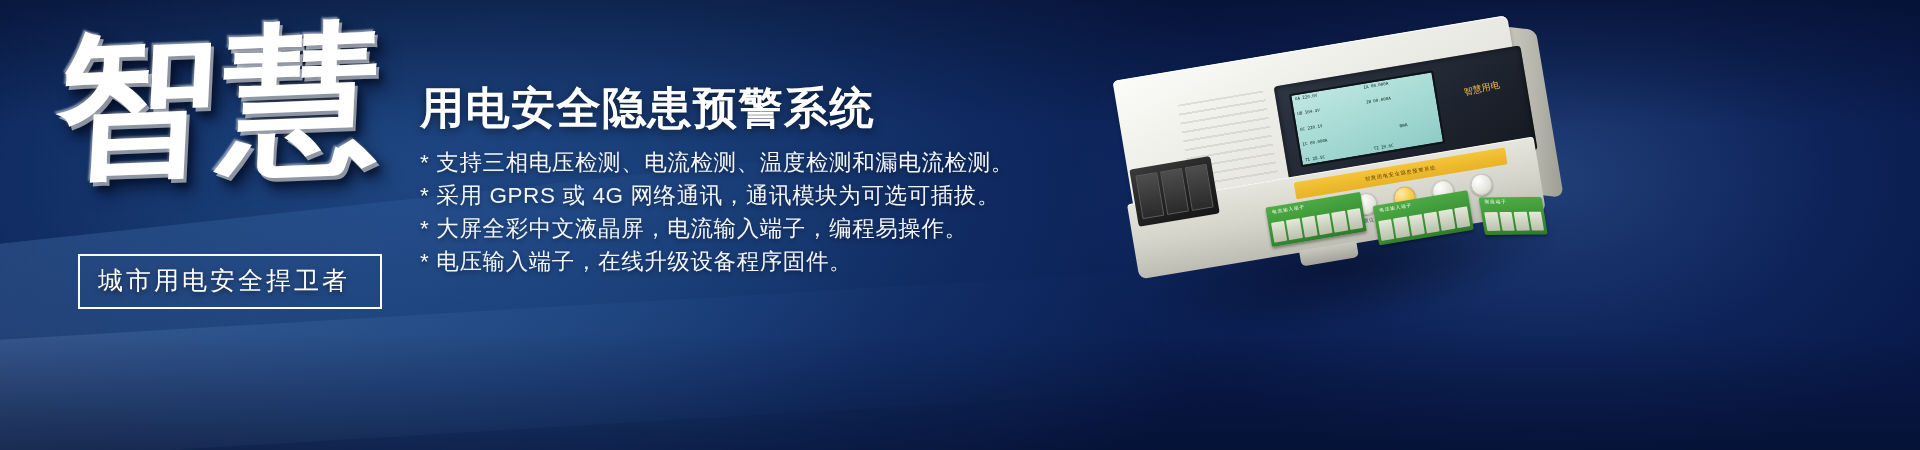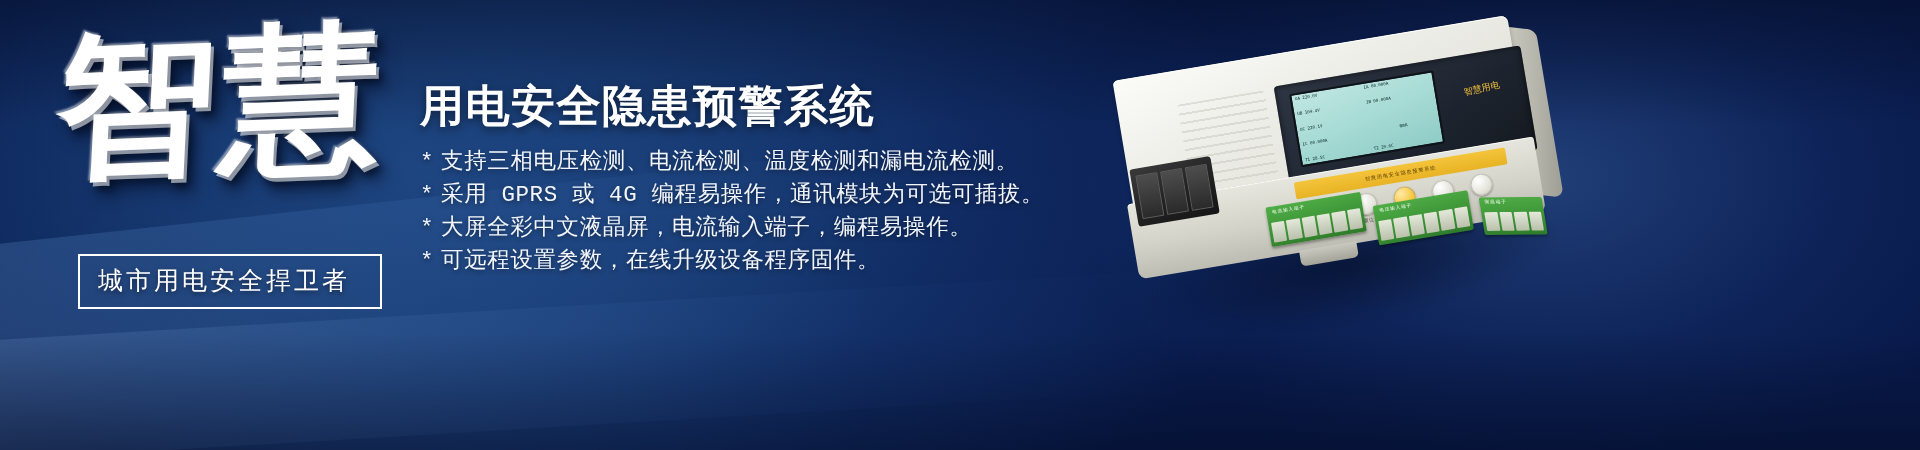--- a/index.html
+++ b/index.html
@@ -65,30 +65,30 @@
     position:absolute; left:78px; top:254px;
     border:2px solid #ffffff; padding:8px 30px 10px 18px;
     color:#ffffff; font-size:25px; letter-spacing:3px; white-space:nowrap;
     font-family:"DejaVu Sans","Liberation Sans",sans-serif;
     text-shadow:0 2px 5px rgba(0,0,0,.5);
   }
 
   
   .copy { position:absolute; left:420px; top:86px; width:700px; }
   .headline {
-    font-family:Liberation Mono, monospace;
+    font-family:Liberation Serif, serif;
     font-weight:700; font-size:44px; line-height:1.06; color:#ffffff;
     letter-spacing:1.5px; white-space:nowrap;
     text-shadow:0 3px 9px rgba(0,0,0,.52);
   }
   .bullets { margin-top:13px; }
   .bullet {
     display:block; color:#f2f6fc; font-size:22.5px; line-height:1.47;
     letter-spacing:.6px; white-space:nowrap;
-    font-family:Liberation Mono, monospace;
+    font-family:Liberation Sans, sans-serif;
     text-shadow:0 2px 5px rgba(0,0,0,.45);
   }
   .bullet .star { margin-right:7px; }
 
   
   .device {
     position:absolute; left:1090px; top:18px; width:510px; height:300px;
     transform:rotate(-9.5deg);
   }
   
@@ -233,27 +233,27 @@
   <div class="badge">城市用电安全捍卫者</div>
 
   <div class="copy">
     <div class="headline">用电安全隐患预警系统</div>
 
     <div class="bullets">
       <div class="bullet">
         <span class="star">*</span><span>支持三相电压检测、电流检测、温度检测和漏电流检测。</span>
       </div>
       <div class="bullet">
-        <span class="star">*</span><span>采用 GPRS 或 4G 编程易操作，通讯模块为可选可插拔。</span>
+        <span class="star">*</span><span>采用 GPRS 或 4G 网络通讯，通讯模块为可选可插拔。</span>
       </div>
       <div class="bullet">
         <span class="star">*</span><span>大屏全彩中文液晶屏，电流输入端子，编程易操作。</span>
       </div>
       <div class="bullet">
-        <span class="star">*</span><span>可远程设置参数，在线升级设备程序固件。</span>
+        <span class="star">*</span><span>电压输入端子，在线升级设备程序固件。</span>
       </div>
     </div>
   </div>
 
   <div class="device">
     <div class="dev-shadow"></div>
     <div class="dev-side"></div>
 
     <div class="dev-top">
       <div class="vent"></div>

